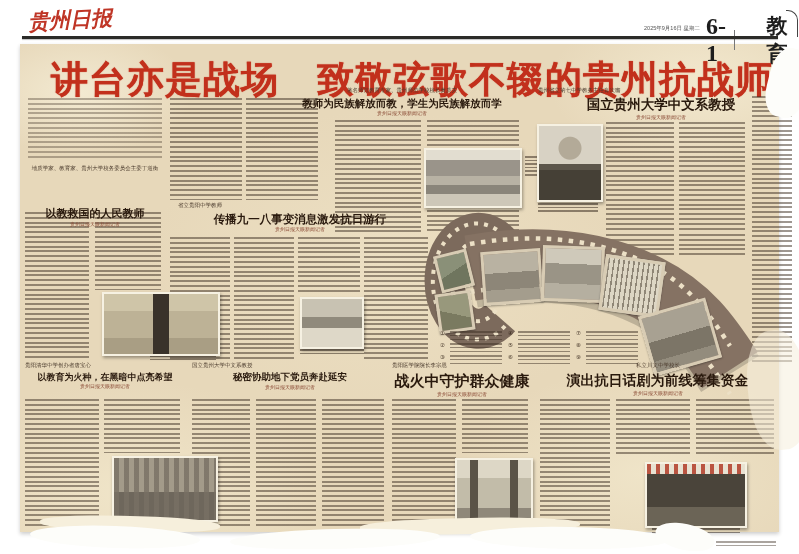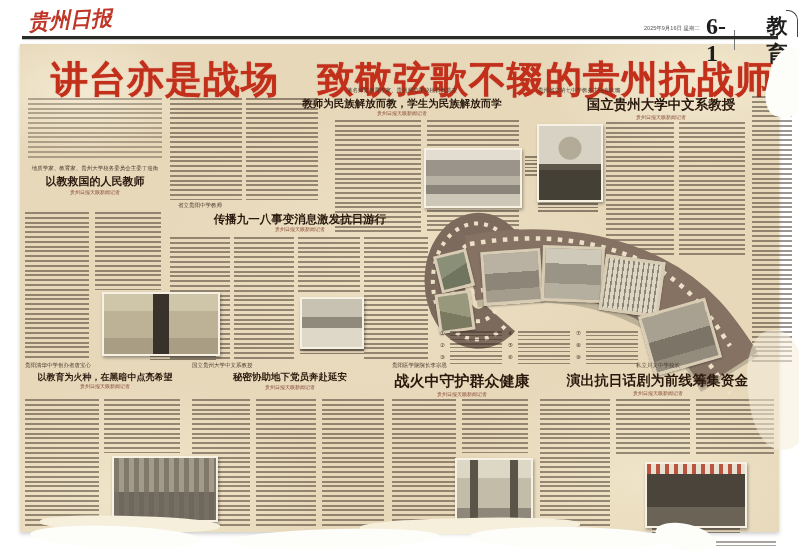--- a/index.html
+++ b/index.html
@@ -248,21 +248,21 @@
     <div class="headline" style="font-size:13.5px;">国立贵州大学中文系教授</div>
     <div class="bwrap">
         <span class="byline">贵州日报天眼新闻记者</span>
       </div>
   </div>
 
   <div class="hgroup" style="left:25px;top:166px;width:140px;">
     <div class="kwrap">
         <span class="kicker">地质学家、教育家、贵州大学校务委员会主委丁道衡</span>
       </div>
-    <div class="headline" style="font-size:11px;">以教救国的人民教师</div>
+    <div class="headline" style="font-size:11px;margin-top:32px;">以教救国的人民教师</div>
     <div class="bwrap">
         <span class="byline">贵州日报天眼新闻记者</span>
       </div>
   </div>
 
   <div class="hgroup" style="left:170px;top:203px;width:260px;">
     <div class="kwrap" style="justify-content:flex-start;padding-left:8px;">
         <span class="kicker" style="transform-origin:left top;">省立贵阳中学教师</span>
       </div>
     <div class="headline" style="font-size:11.5px;">传播九一八事变消息激发抗日游行</div>

